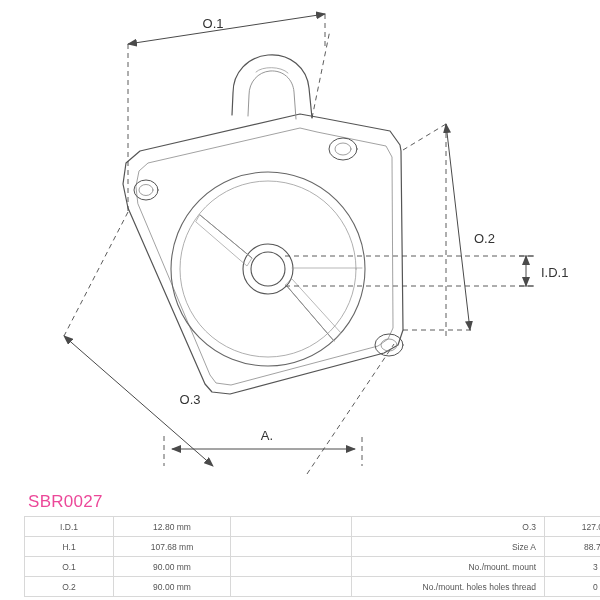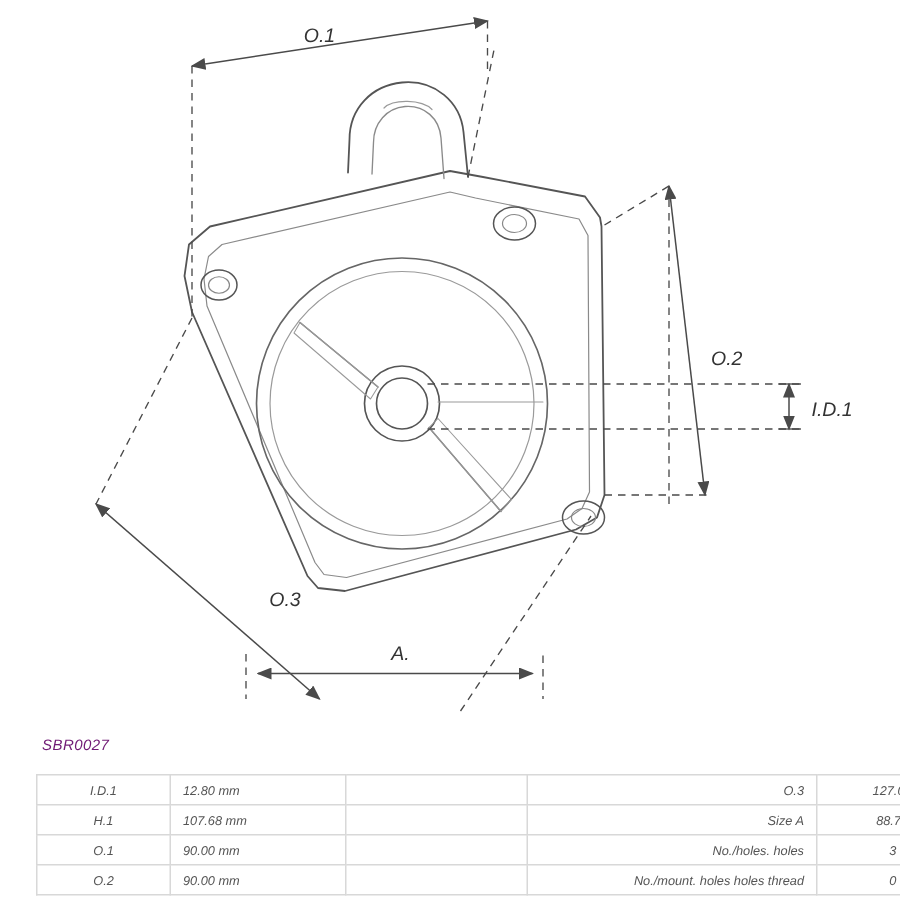--- a/index.html
+++ b/index.html
@@ -12,38 +12,37 @@
     background: #ffffff;
     font-family: "Liberation Sans", sans-serif;
     color: #333333;
     overflow: hidden;
   }
   #page {
     position: relative;
     width: 556px;
     height: 600px;
     box-sizing: border-box;
-    font-style: italic;
   }
   #drawing {
     position: absolute;
     left: 0;
     top: 0;
     width: 600px;
     height: 490px;
   }
   #drawing svg {
     display: block;
   }
   .part-title {
     position: absolute;
     left: 28px;
     top: 492px;
-    font-size: 10px;
-    color: #701a75;
+    font-size: 17px;
+    color: #ec4899;
     font-family: "Liberation Sans", sans-serif;
     letter-spacing: 0.3px;
   }
   #spec-table {
     position: absolute;
     left: 24px;
     top: 516px;
     width: 552px;
     border-collapse: collapse;
     font-size: 8.5px;
@@ -51,21 +50,21 @@
     table-layout: fixed;
   }
   #spec-table td {
     border: 1px solid #d8d8d8;
     height: 19px;
     padding: 0 8px;
     white-space: nowrap;
     overflow: hidden;
   }
   td.lbl-left  { width: 72px;  text-align: center; color: #555; }
-  td.val-left  { width: 100px; color: #555; }
+  td.val-left  { width: 100px; text-align: center; color: #555; }
   td.gap       { width: 104px; border-left: 1px solid #d8d8d8; border-right: 1px solid #d8d8d8; background: #ffffff; }
   td.lbl-right { width: 176px; text-align: right; color: #555; }
   td.val-right { width: 100px; text-align: center; color: #555; }
   .dim-label {
     font-family: "Liberation Sans", sans-serif;
     font-size: 13px;
     fill: #333333;
   }
 </style>
 </head>
@@ -176,21 +175,21 @@
         <td class="lbl-left">H.1</td>
         <td class="val-left">107.68 mm</td>
         <td class="gap"></td>
         <td class="lbl-right">Size A</td>
         <td class="val-right">88.70 mm</td>
       </tr>
       <tr>
         <td class="lbl-left">O.1</td>
         <td class="val-left">90.00 mm</td>
         <td class="gap"></td>
-        <td class="lbl-right">No./holes. holes</td>
+        <td class="lbl-right">No./mount. mount</td>
         <td class="val-right">3 qty.</td>
       </tr>
       <tr>
         <td class="lbl-left">O.2</td>
         <td class="val-left">90.00 mm</td>
         <td class="gap"></td>
         <td class="lbl-right">No./mount. holes holes thread</td>
         <td class="val-right">0 qty.</td>
       </tr>
     </tbody>

